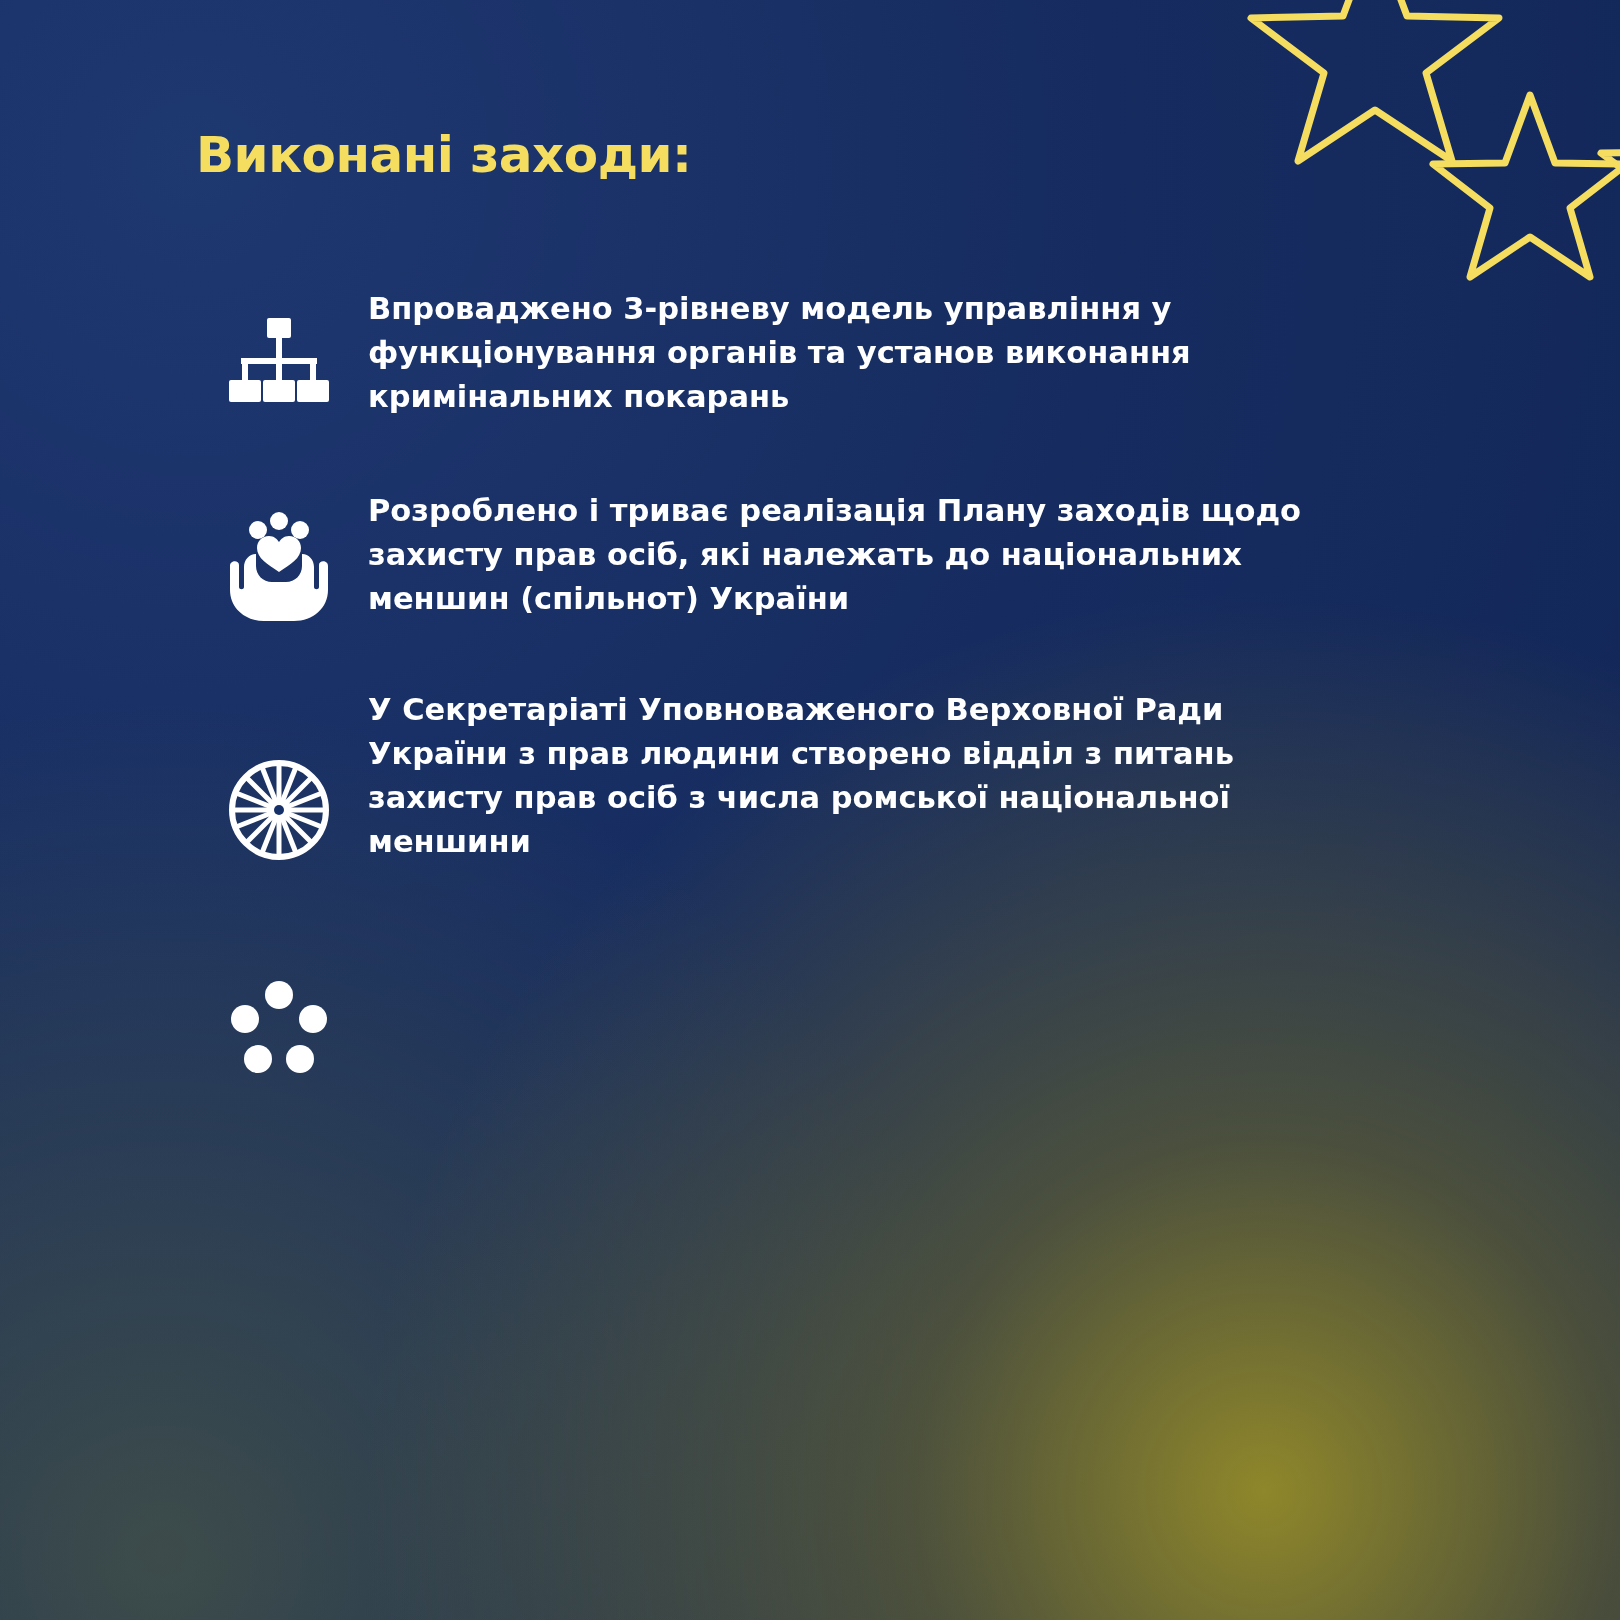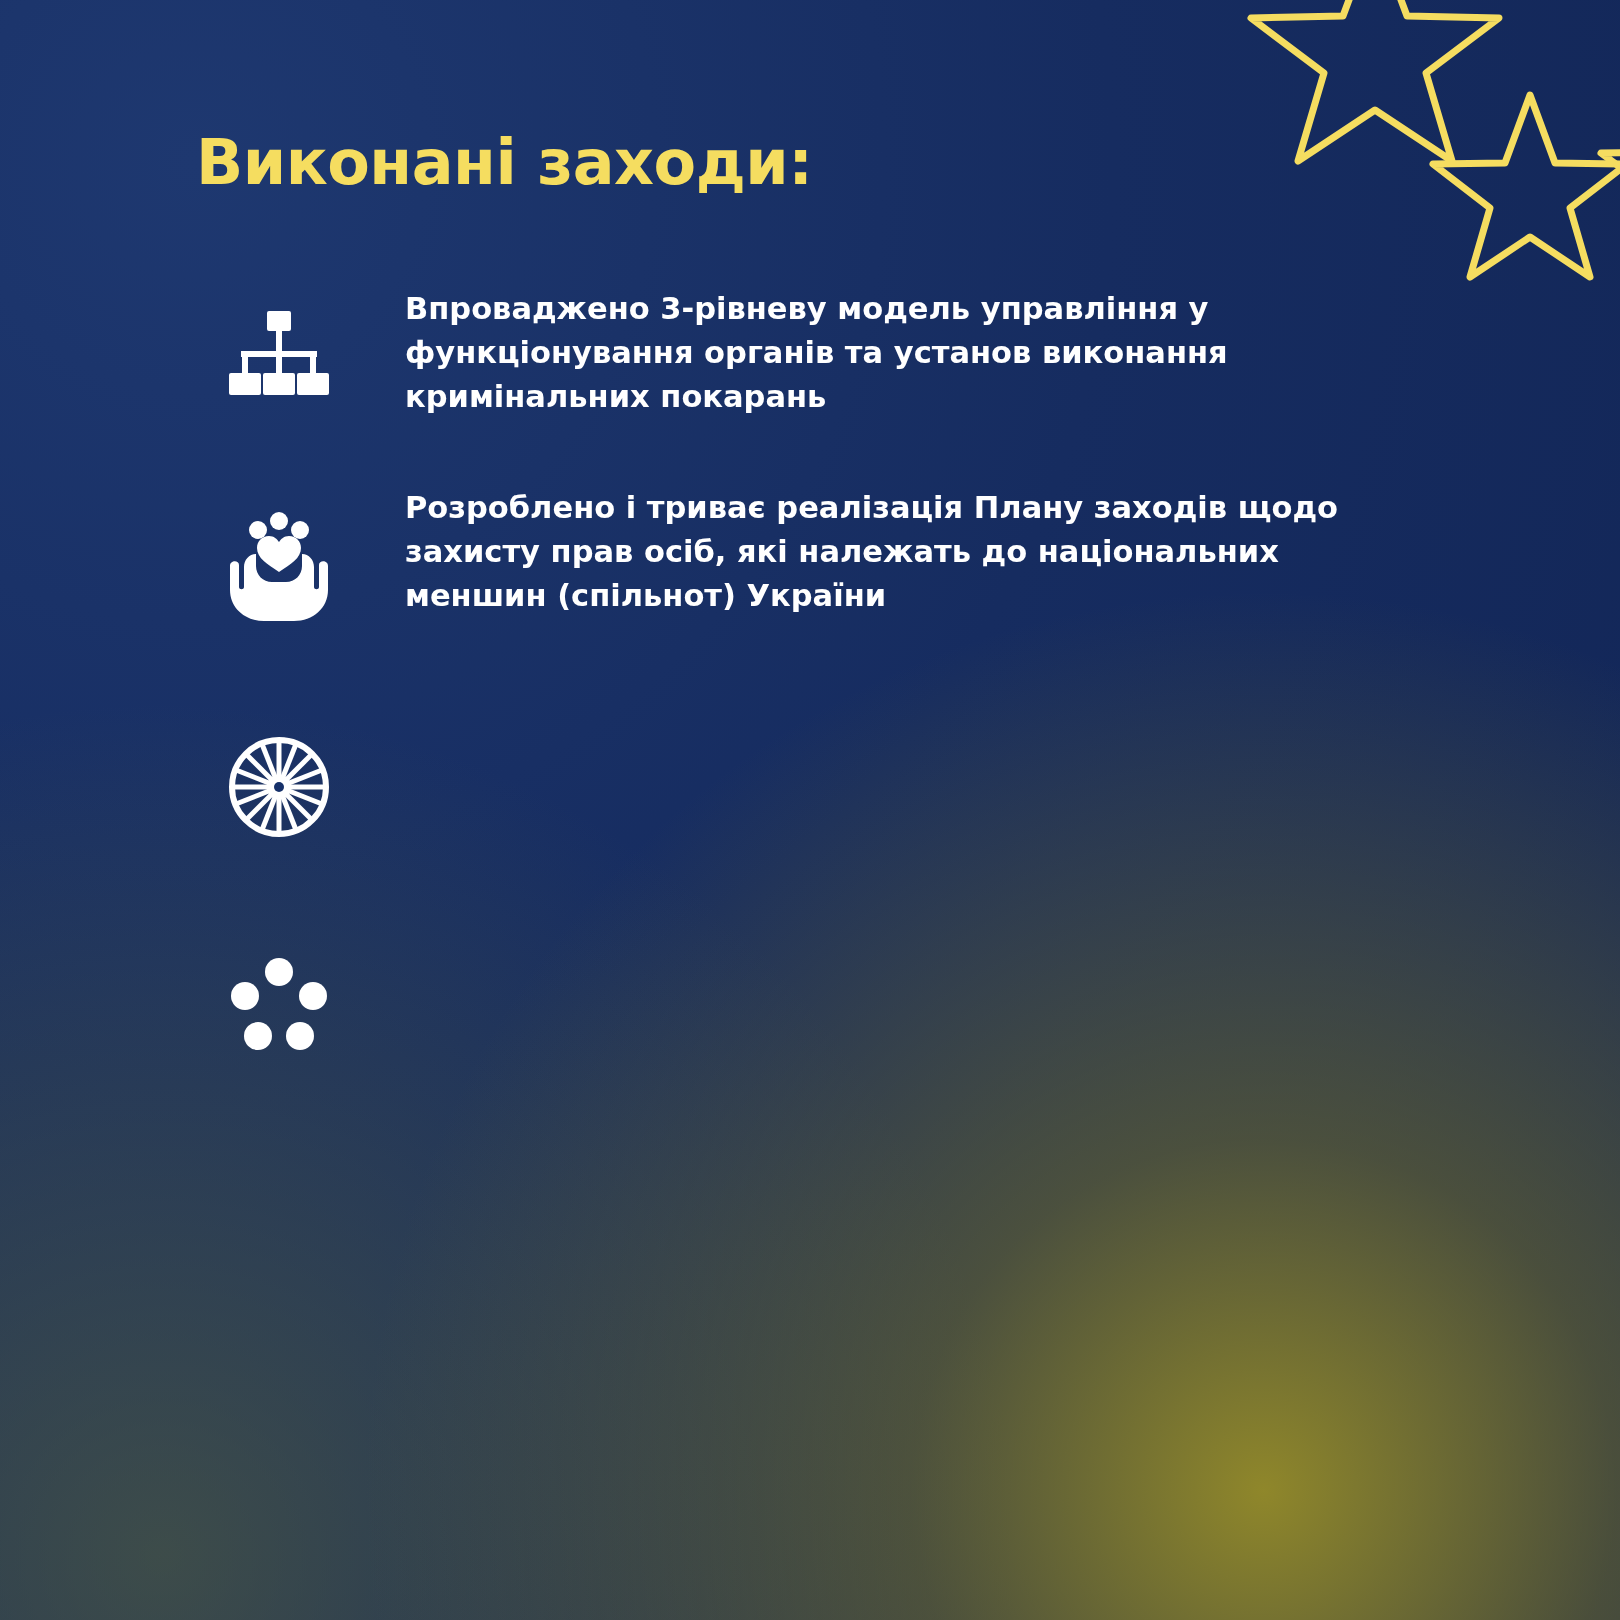--- a/index.html
+++ b/index.html
@@ -33,39 +33,38 @@
     width: 660px;
     height: 300px;
     pointer-events: none;
   }
   .stars svg { display: block; }
 
   .title {
     position: absolute;
     left: 196px;
     top: 126px;
-    font-size: 62px;
+    font-size: 50px;
     font-weight: 800;
     letter-spacing: -0.5px;
     color: #f5dd60;
     white-space: nowrap;
   }
 
   .items {
     position: absolute;
     left: 190px;
     top: 283px;
     right: 70px;
   }
 
   .item {
     display: flex;
-    align-items: flex-start;
+    align-items: flex-end;
     margin-bottom: 50px;
-    gap: 37px;
   }
   .item .icon-wrap {
     flex: 0 0 178px;
     display: flex;
     justify-content: center;
     align-items: center;
     min-height: 110px;
   }
   .item .icon-wrap svg { display: block; }
 
@@ -158,20 +157,21 @@
             <line x1="87" y1="23" x2="23" y2="87"></line>
             <line x1="38" y1="12" x2="72" y2="98"></line>
             <line x1="72" y1="12" x2="38" y2="98"></line>
             <line x1="12" y1="38" x2="98" y2="72"></line>
             <line x1="12" y1="72" x2="98" y2="38"></line>
           </g>
           <circle cx="55" cy="55" r="12" fill="#ffffff"></circle>
           <circle cx="55" cy="55" r="5" fill="#16316a"></circle>
         </svg>
       </div>
+      <div class="text">У Секретаріаті Уповноваженого Верховної Ради України з прав людини створено відділ з питань захисту прав осіб з числа ромської національної меншини</div>
     </div>
 
     <div class="item i5">
       <div class="icon-wrap">
         <svg width="112" height="112" viewBox="0 0 112 112" xmlns="http://www.w3.org/2000/svg">
           <g fill="#ffffff">
             <circle cx="56" cy="20" r="14"></circle>
             <circle cx="90" cy="44" r="14"></circle>
             <circle cx="77" cy="84" r="14"></circle>
             <circle cx="35" cy="84" r="14"></circle>

